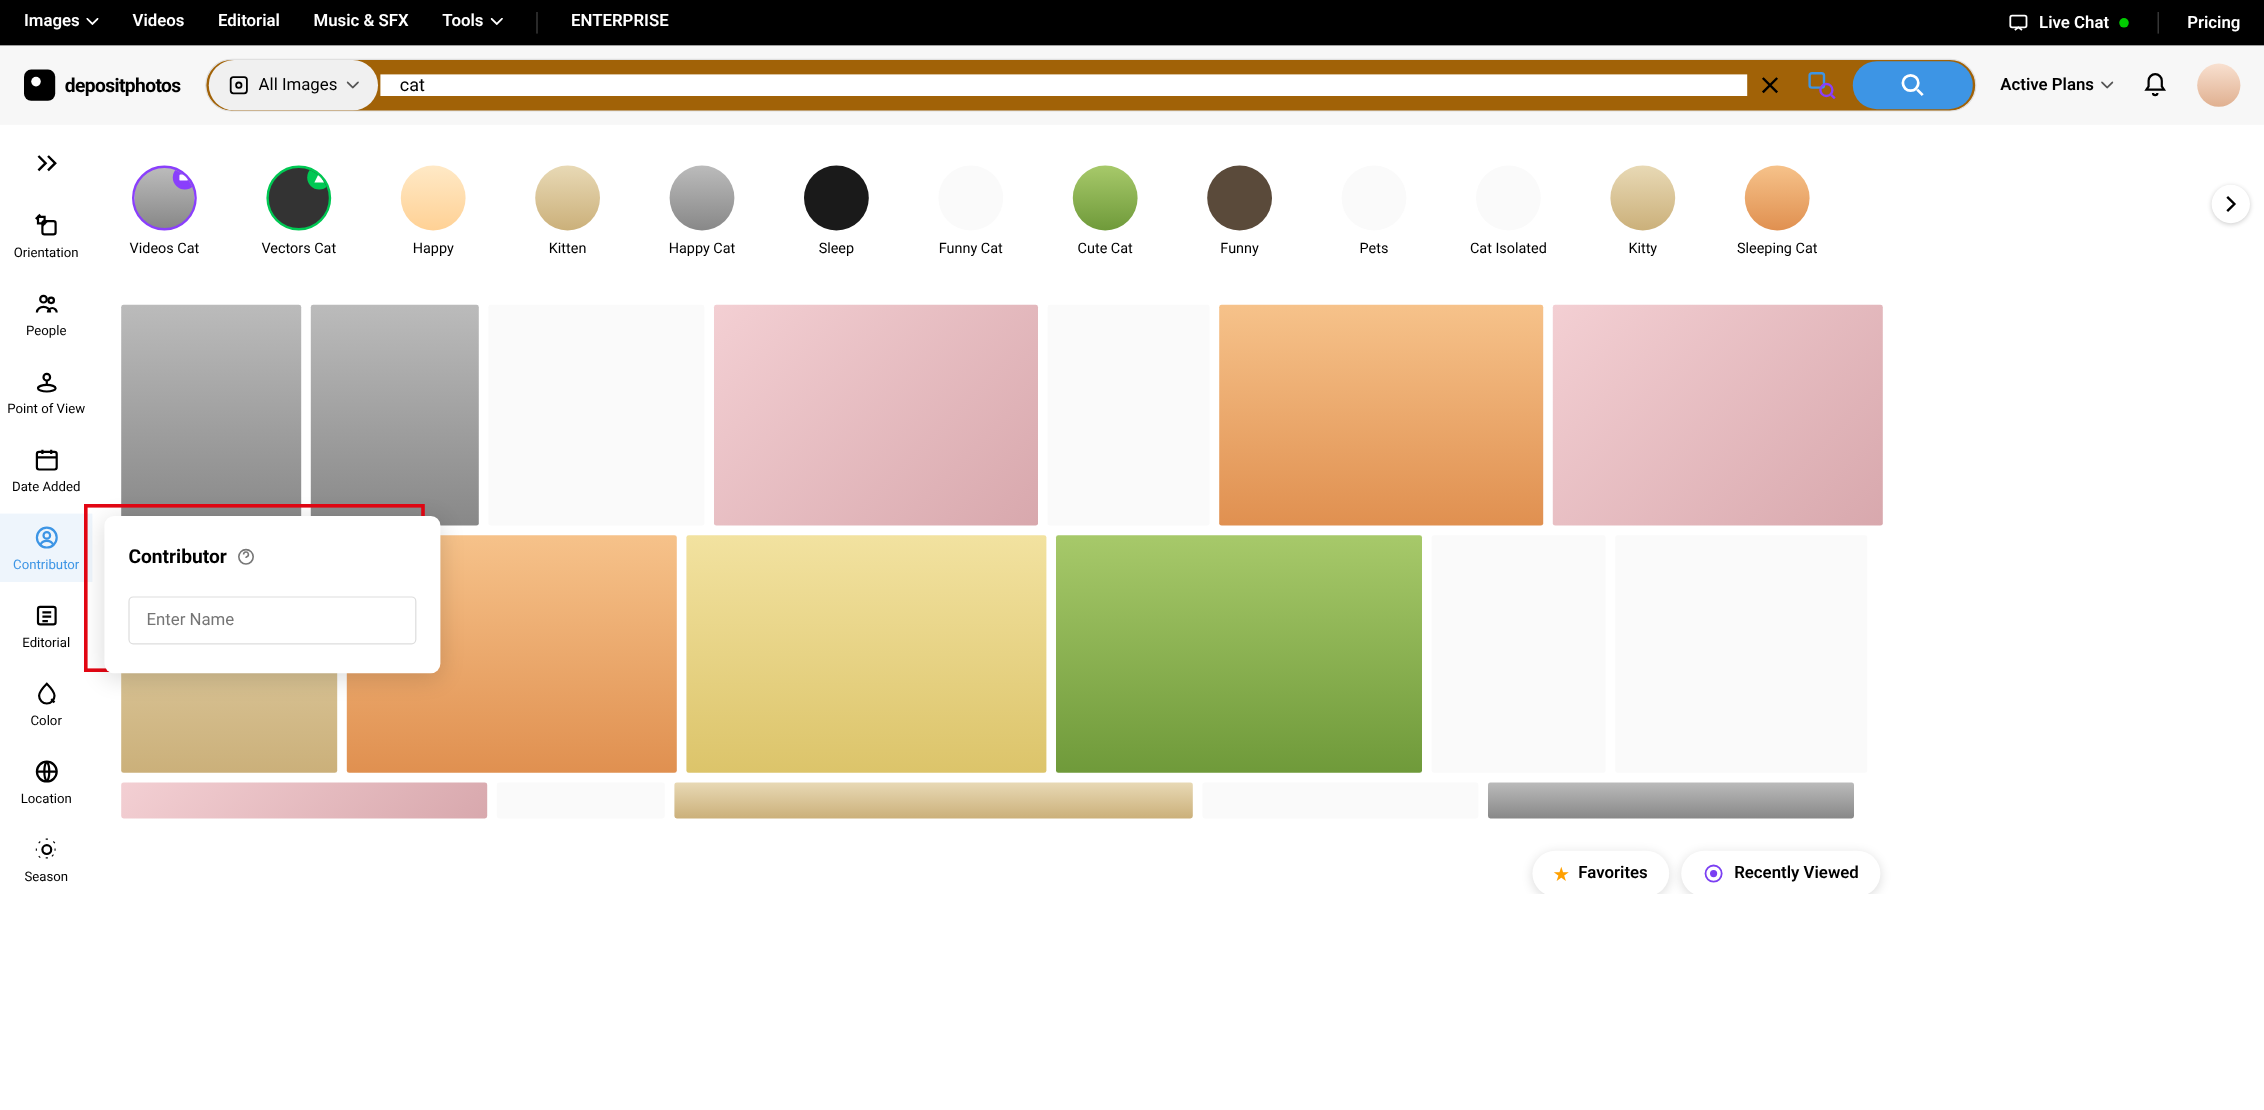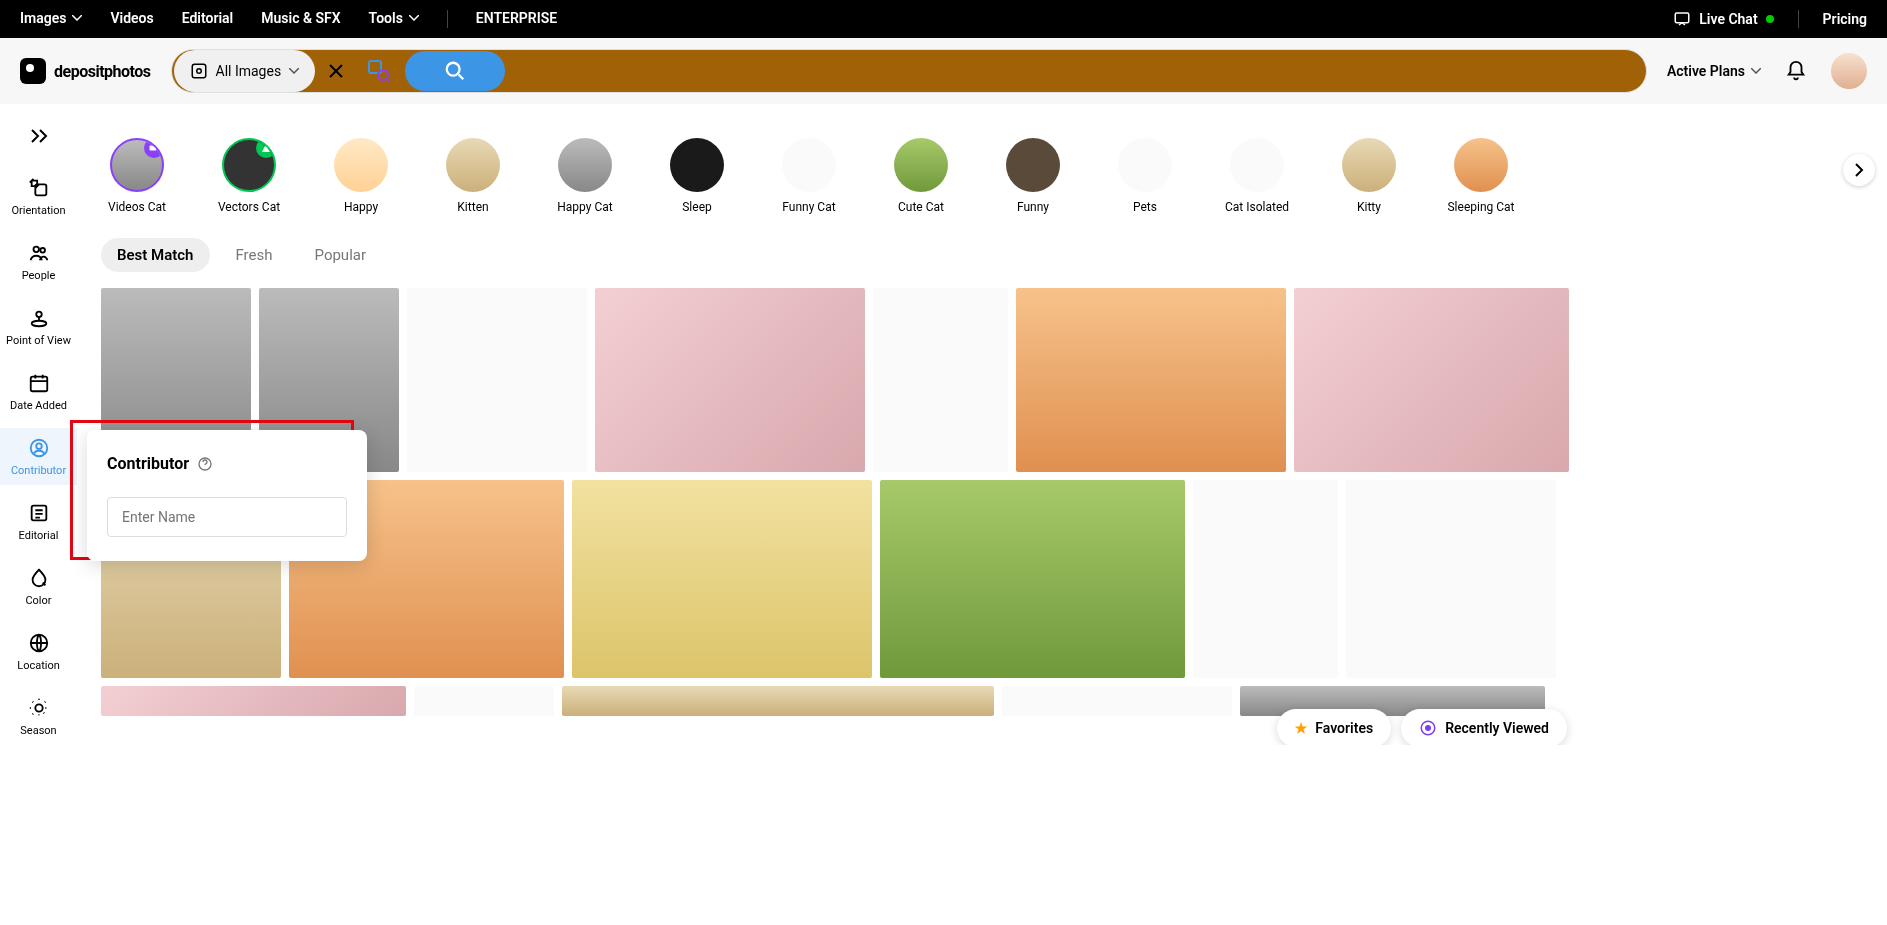--- a/index.html
+++ b/index.html
@@ -138,20 +138,21 @@
     <div class="type-selector">
       <svg width="18" height="18" viewBox="0 0 24 24" fill="none" stroke="#000" stroke-width="2">
           <rect x="3" y="3" width="18" height="18" rx="3"></rect>
           <circle cx="12" cy="12" r="3"></circle>
         </svg>
       <span>All Images</span>
       <svg width="10" height="6">
           <path d="M0 0 L5 5 L10 0" stroke="#555" fill="none" stroke-width="1.5"></path>
         </svg>
     </div>
+    <input class="search-input" value="cat" style="">
     <div class="clear-btn">
       <svg width="14" height="14" viewBox="0 0 14 14" stroke="#000" stroke-width="2">
           <path d="M1 1 L13 13 M13 1 L1 13"></path>
         </svg>
     </div>
     <div class="visual-search">
       <svg width="24" height="24" viewBox="0 0 24 24" fill="none" stroke="#3d95e5" stroke-width="2">
           <rect x="2" y="2" width="12" height="12" rx="2"></rect>
           <circle cx="16" cy="16" r="5" stroke="#8a3ffc"></circle>
           <path d="M20 20 L23 23" stroke="#8a3ffc"></path>
@@ -344,25 +345,20 @@
           <span class="related-label">Sleeping Cat</span>
         </div>
       <div class="related-next">
         <svg width="10" height="14" viewBox="0 0 10 14" fill="none" stroke="#000" stroke-width="2">
             <path d="M2 1 L8 7 L2 13"></path>
           </svg>
       </div>
     </div>
 
     <div class="sort-row">
-      <div class="sort-tabs">
-        <div class="sort-tab active">Best Match</div>
-        <div class="sort-tab">Fresh</div>
-        <div class="sort-tab">Popular</div>
-      </div>
     </div>
 
     <div class="gallery">
       <div class="grow">
         <div class="gcell ph-grey" style="width:150px"></div>
         <div class="gcell ph-grey" style="width:140px"></div>
         <div class="gcell ph-white" style="width:180px"></div>
         <div class="gcell ph-pink" style="width:270px"></div>
         <div class="gcell ph-white" style="width:135px"></div>
         <div class="gcell ph-orange" style="width:270px"></div>

